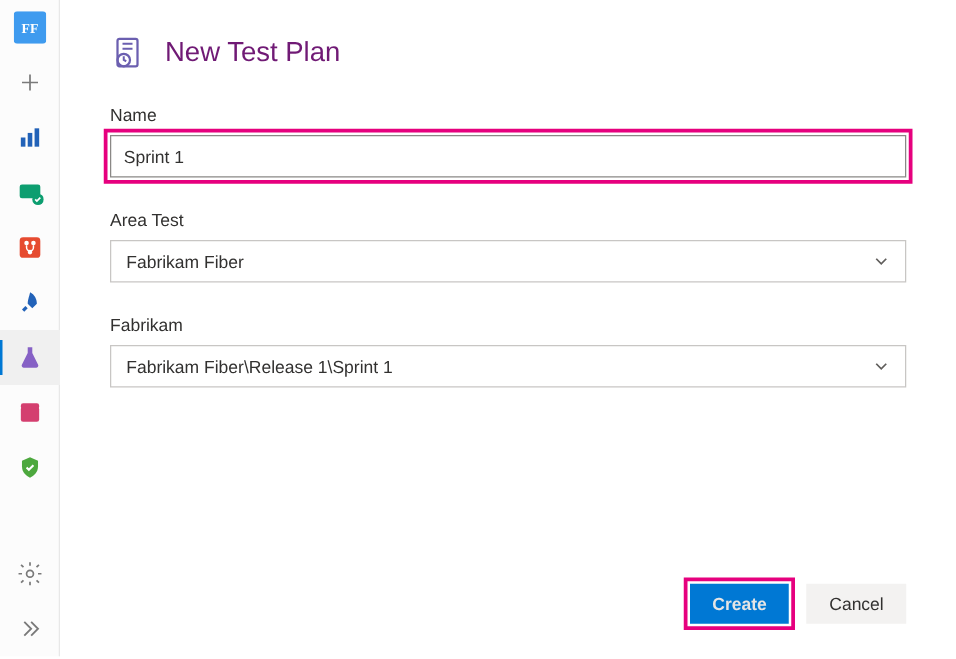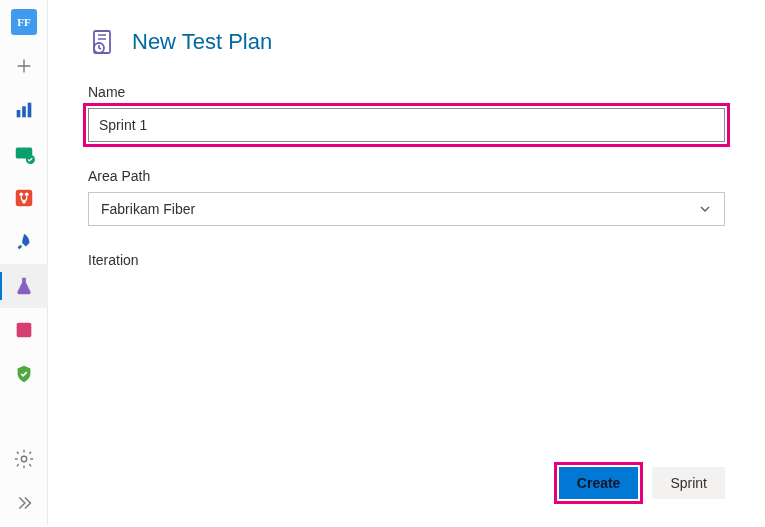--- a/index.html
+++ b/index.html
@@ -59,21 +59,21 @@
     .header {
       display: flex;
       align-items: center;
       gap: 16px;
       margin-bottom: 28px;
     }
     .header svg { width: 28px; height: 28px; }
     .header h1 {
       font-size: 22px;
       font-weight: 400;
-      color: #0369a1;
+      color: #701a75;
     }
     .field { margin-bottom: 26px; }
     .field-label {
       font-size: 14px;
       color: #323130;
       margin-bottom: 8px;
       display: block;
       margin-top: 21px;
     }
     .text-input {
@@ -112,21 +112,21 @@
       gap: 14px;
     }
     .btn {
       height: 32px;
       padding: 0 18px;
       border: none;
       font-size: 14px;
       font-family: inherit;
       cursor: pointer;
     }
-    .btn-primary { background: #0078d4; color: #0f172a; font-weight: 600; }
+    .btn-primary { background: #0078d4; color: #e5e5e5; font-weight: 600; }
     .btn-default { background: #f3f2f1; color: #323130; }
     .hl-red-btn { outline: 3px solid #e6007e; outline-offset: 2px; }
   </style>
 </head>
 <body>
 
 <nav class="sidebar">
   <div class="sidebar-item logo-item">
     <svg viewBox="0 0 26 26">
         <rect width="26" height="26" rx="3" fill="#3f9bef"></rect>
@@ -208,30 +208,36 @@
     </svg>
     <h1>New Test Plan</h1>
   </div>
 
   <div class="field">
     <label class="field-label">Name</label>
     <input class="text-input hl-red" type="text" value="Sprint 1" style="">
   </div>
 
   <div class="field">
-    <label class="field-label">Area Path</label>
+    <label class="field-label">Area Test</label>
     <div class="dropdown">
       <span class="dropdown-text">Fabrikam Fiber</span>
       <svg viewBox="0 0 14 14">
           <path d="M3 5l4 4 4-4" stroke="#605e5c" stroke-width="1.4" fill="none"></path>
         </svg>
     </div>
   </div>
 
   <div class="field">
-    <label class="field-label">Iteration</label>
+    <label class="field-label">Fabrikam</label>
+    <div class="dropdown">
+      <span class="dropdown-text">Fabrikam Fiber\Release 1\Sprint 1</span>
+      <svg viewBox="0 0 14 14">
+          <path d="M3 5l4 4 4-4" stroke="#605e5c" stroke-width="1.4" fill="none"></path>
+        </svg>
+    </div>
   </div>
 
   <div class="footer">
     <button class="btn btn-primary hl-red-btn">Create</button>
-    <button class="btn btn-default">Sprint</button>
+    <button class="btn btn-default">Cancel</button>
   </div>
 </main>
 
 </body></html>

